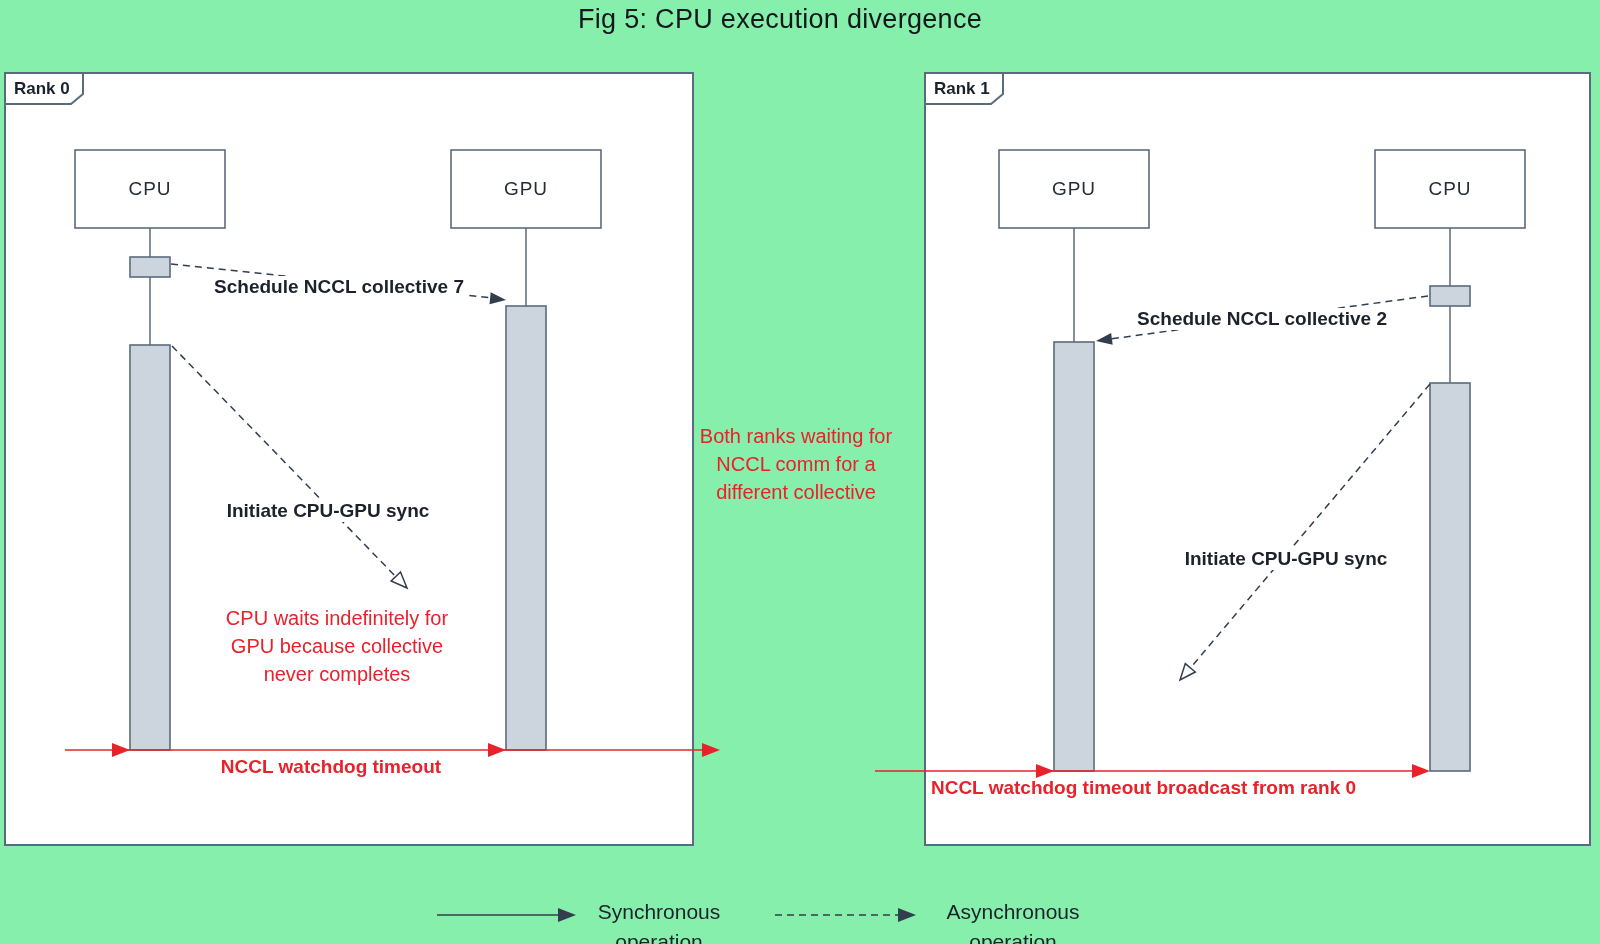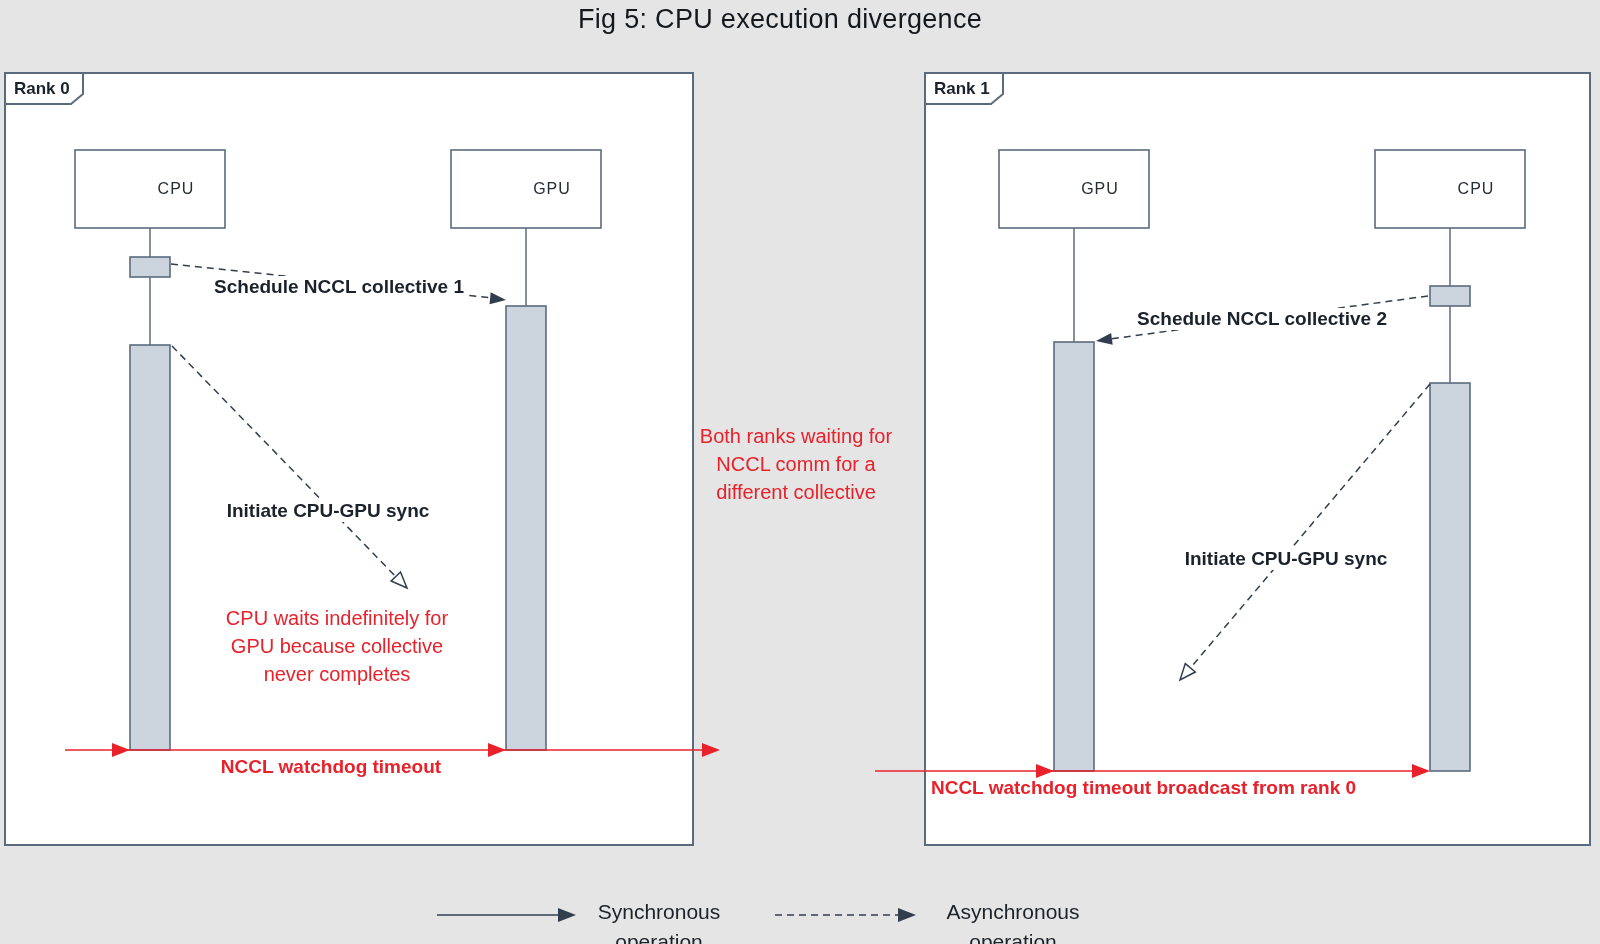--- a/index.html
+++ b/index.html
@@ -1,35 +1,35 @@
 <!DOCTYPE html>
 <html style="--color-red: #e8212a; --color-slate: #5b6b7e; --color-bar_fill: #ccd4de; --color-arrow_dark: #323e4e;"><head>
 <meta charset="utf-8">
 <style>
   html,body{margin:0;padding:0;background:#ffffff;}
-  #stage{position:relative;width:1600px;height:944px;background:#e5e5e5;overflow:hidden;
+  #stage{position:relative;width:1600px;height:944px;background:#86efac;overflow:hidden;
          font-family:"Liberation Sans",sans-serif;}
   #diagram-svg{position:absolute;left:0;top:0;}
   .panel{fill:#ffffff;stroke:var(--color-slate);stroke-width:2;}
   .tab{fill:#ffffff;stroke:var(--color-slate);stroke-width:2;stroke-linejoin:round;}
   .box{fill:#ffffff;stroke:var(--color-slate);stroke-width:1.6;}
   .lifeline{stroke:var(--color-slate);stroke-width:1.5;}
   .bar{fill:var(--color-bar_fill);stroke:var(--color-slate);stroke-width:1.6;}
   .dash{stroke:var(--color-arrow_dark);stroke-width:1.5;fill:none;stroke-dasharray:7 5;}
   .solid{stroke:var(--color-arrow_dark);stroke-width:1.5;fill:none;}
   .head-filled{fill:var(--color-arrow_dark);stroke:none;}
   .head-open{fill:#ffffff;stroke:var(--color-arrow_dark);stroke-width:1.5;stroke-linejoin:miter;}
   .redline{stroke:var(--color-red);stroke-width:1.5;fill:none;}
   .redhead{fill:var(--color-red);stroke:none;}
   .lbl{position:absolute;white-space:pre-line;text-align:center;color:#20262e;}
   .center{transform:translateX(-50%);}
   .title{font-size:27px;color:#14181d;letter-spacing:.3px;}
   .frame-label{font-size:17px;font-weight:bold;color:#1b222b;}
   .box-label{position:absolute;display:flex;align-items:center;justify-content:center;
-             font-size:16px;color:#272d34;letter-spacing:1px;padding-left:26px;}
+             font-size:19px;color:#272d34;letter-spacing:1px;}
   .msg{font-size:19px;font-weight:bold;color:#1b222b;background:#ffffff;padding:0 3px;line-height:22px;}
   .red-note{font-size:20px;color:var(--color-red);line-height:28px;}
   .red-strong{font-size:19px;font-weight:bold;color:var(--color-red);line-height:20px;}
   .legend-text{font-size:21px;color:#1c222a;line-height:30px;margin-top:29px;}
 </style>
 </head>
 <body>
 
 <div id="stage">
 
@@ -93,21 +93,21 @@
   <div class="lbl title center" style="left:780px;top:4px;">Fig 5: CPU execution divergence</div>
 
   <div class="lbl frame-label" style="left:14px;top:79px;">Rank 0</div>
   <div class="lbl frame-label" style="left:934px;top:79px;">Rank 1</div>
 
   <div class="box-label" style="left:75px;top:150px;width:150px;height:78px;">CPU</div>
   <div class="box-label" style="left:451px;top:150px;width:150px;height:78px;">GPU</div>
   <div class="box-label" style="left:999px;top:150px;width:150px;height:78px;">GPU</div>
   <div class="box-label" style="left:1375px;top:150px;width:150px;height:78px;">CPU</div>
 
-  <div class="lbl msg center" style="left:339px;top:276px;">Schedule NCCL collective 1</div>
+  <div class="lbl msg center" style="left:339px;top:276px;">Schedule NCCL collective 7</div>
   <div class="lbl msg center" style="left:1262px;top:308px;">Schedule NCCL collective 2</div>
 
   <div class="lbl msg center" style="left:328px;top:500px;">Initiate CPU-GPU sync</div>
   <div class="lbl msg center" style="left:1286px;top:548px;">Initiate CPU-GPU sync</div>
 
   <div class="lbl red-note center" style="left:796px;top:422px;">Both ranks waiting for
 NCCL comm for a
 different collective</div>
   <div class="lbl red-note center" style="left:337px;top:604px;">CPU waits indefinitely for
 GPU because collective

